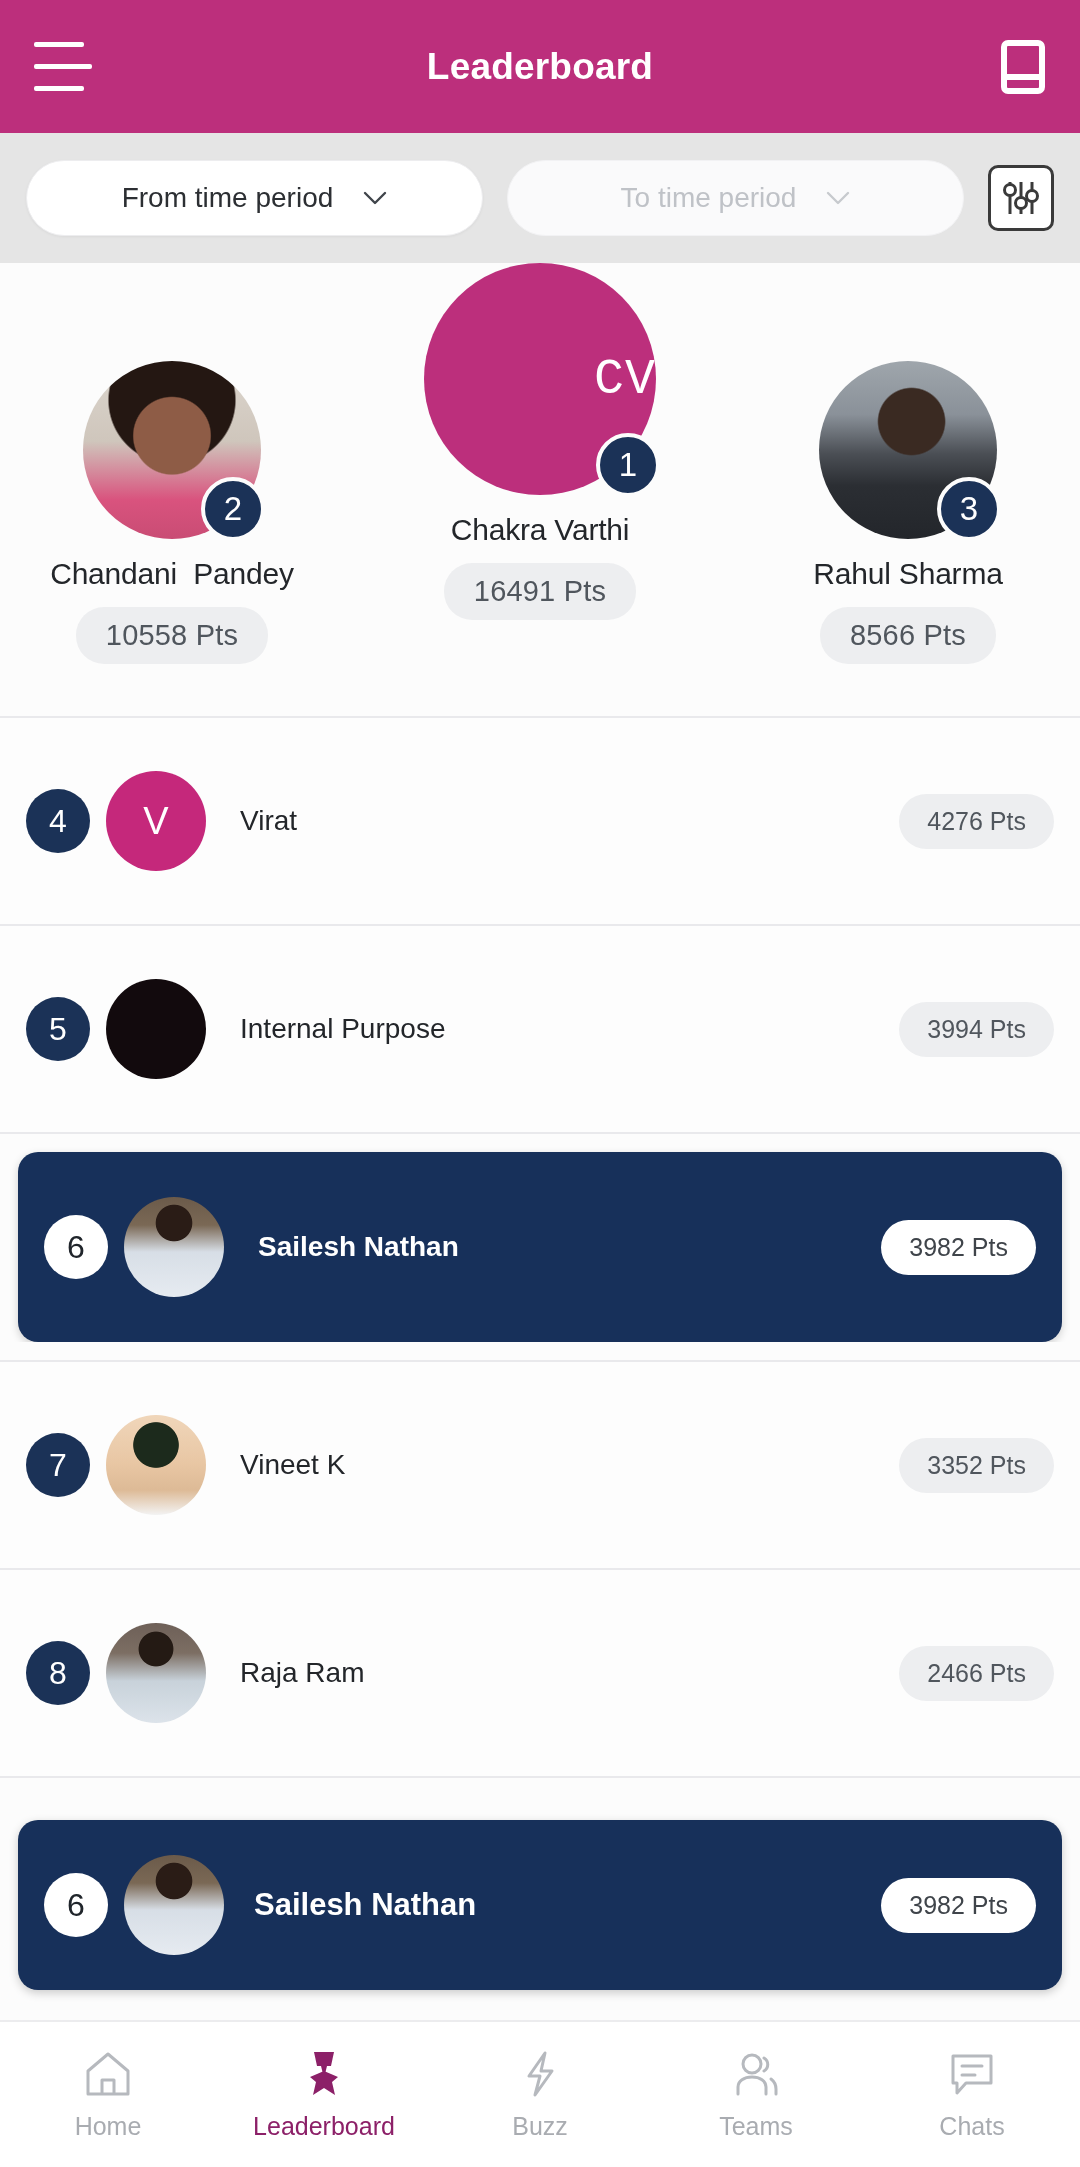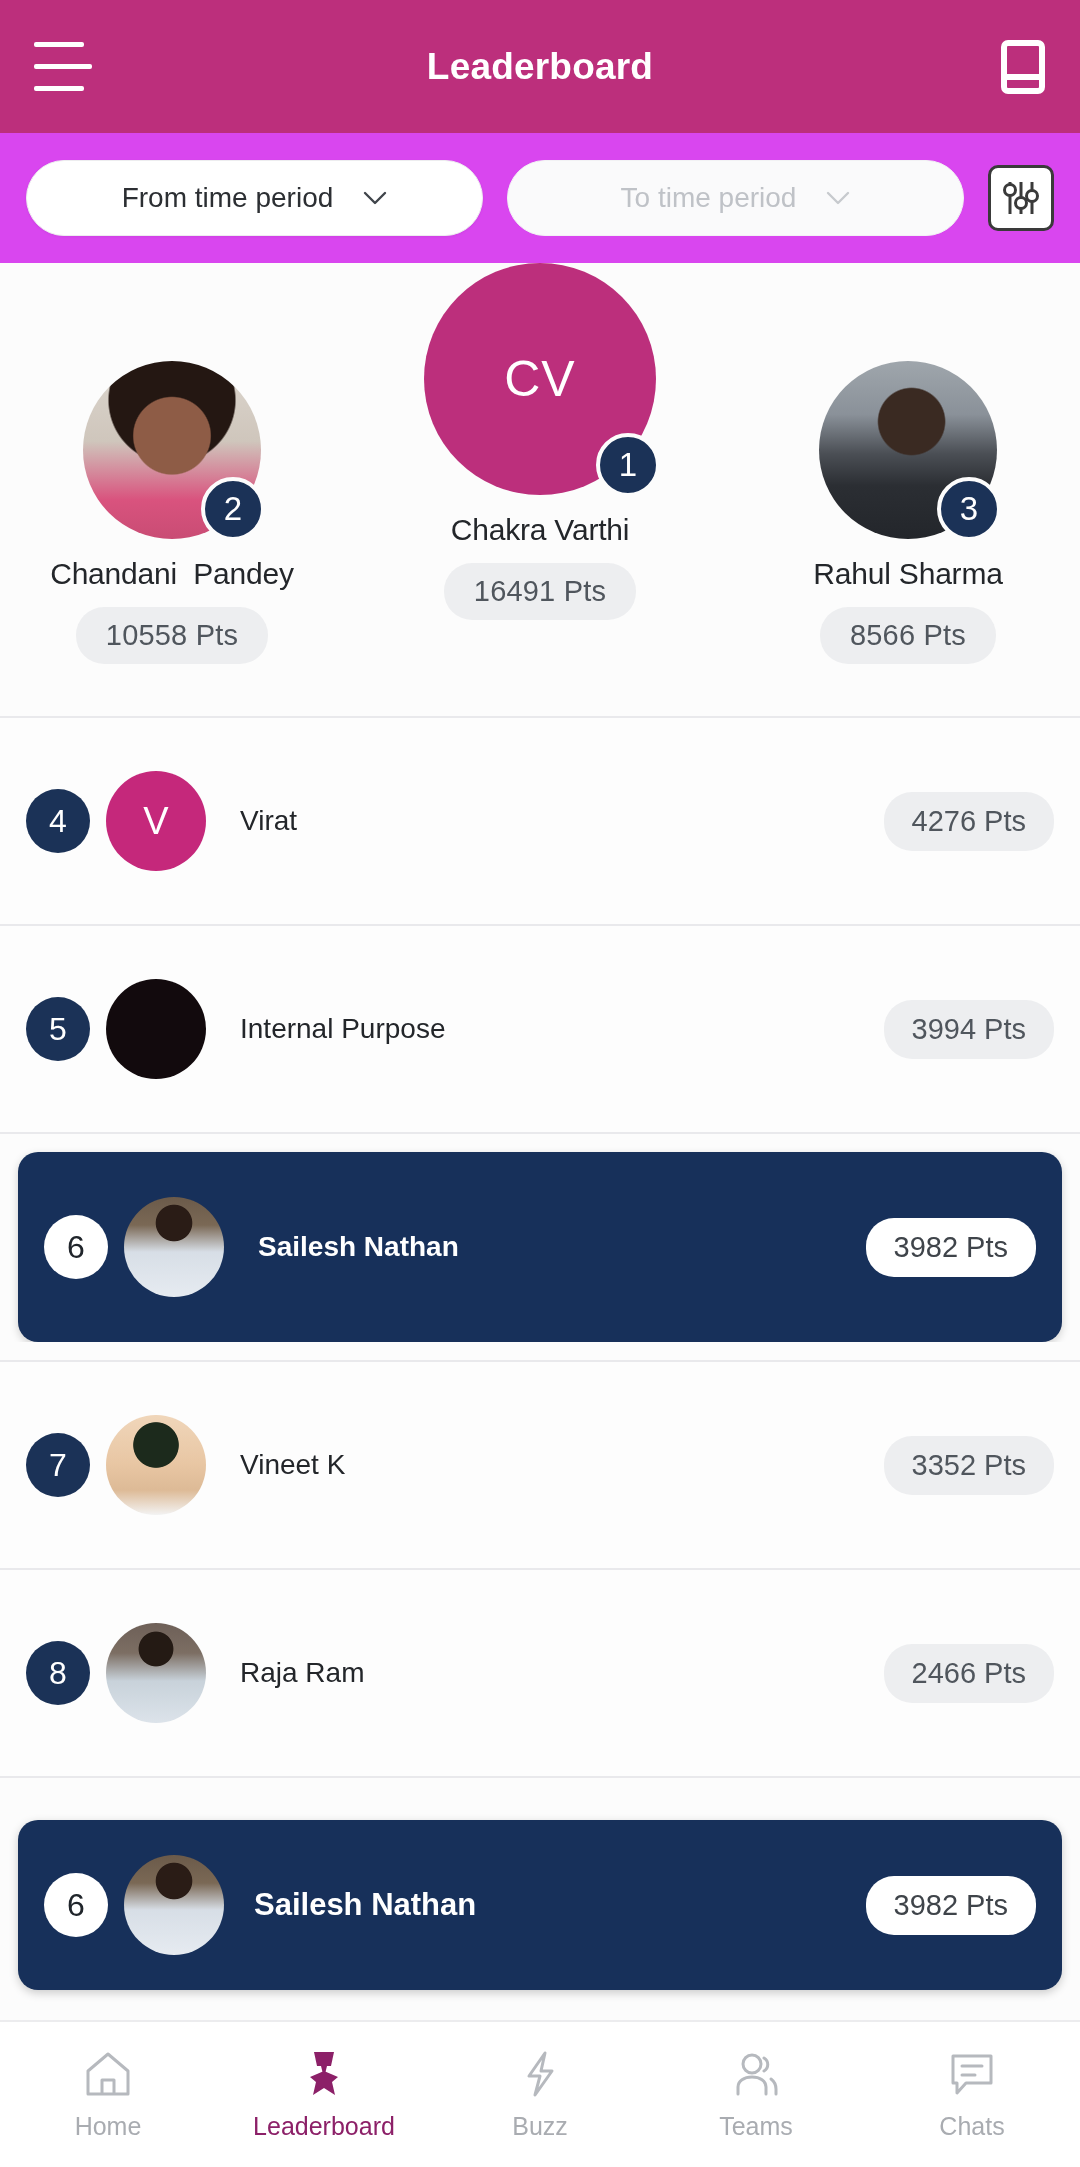--- a/index.html
+++ b/index.html
@@ -24,21 +24,21 @@
   .hamburger span:nth-child(3){ width:50px; }
   .header-title {
     position:absolute; left:0; right:0; text-align:center;
     color:#FFFFFF; font-size:37px; font-weight:bold; letter-spacing:.2px;
     pointer-events:none;
   }
   .header-right { margin-left:auto; display:flex; align-items:center; z-index:2; cursor:pointer; }
 
   
   .filterbar {
-    flex:0 0 auto; height:130px; background:#d946ef;
+    flex:0 0 auto; height:130px; background:#e5e5e5;
     display:flex; align-items:center; padding:0 26px; gap:24px;
   }
   .pill-select {
     height:76px; border-radius:40px; background:#FFFFFF;
     border:1px solid #EDEDEF;
     display:flex; align-items:center; justify-content:center; gap:30px;
     box-shadow:0 1px 3px rgba(0,0,0,.05);
     cursor:pointer; flex:1 1 0; min-width:0;
   }
   .pill-select .pill-label { font-size:28px; white-space:nowrap; }
@@ -61,22 +61,23 @@
   }
   .podium-row { display:flex; align-items:flex-start; justify-content:space-between; height:100%; }
   .podium-col { display:flex; flex-direction:column; align-items:center; width:300px; }
   .podium-col.second { padding-top:98px; }
   .podium-col.third  { padding-top:98px; }
   .podium-col.first  { padding-top:0px; }
 
   .avatar-wrap { position:relative; display:inline-block; }
   .avatar {
     border-radius:50%; overflow:hidden; position:relative;
-    display:flex; align-items:center; justify-content:center;
+    display:flex; align-items:center; justify-content:flex-end;
     background:#D9D9DE;
+    font-family:Liberation Mono, monospace;
   }
   .avatar-2, .avatar-3 { width:178px; height:178px; }
   .avatar-1 { width:232px; height:232px; background:#BC2F7C; }
   .avatar-initials { color:#FFFFFF; font-size:50px; font-weight:500; letter-spacing:1px; }
 
   .rank-badge {
     position:absolute; border-radius:50%;
     background:#1B3257; color:#FFFFFF;
     display:flex; align-items:center; justify-content:center;
     font-size:33px; font-weight:500;
@@ -114,21 +115,21 @@
   }
   .row-avatar.initial { background:#C5287B; }
   .row-avatar.initial span { color:#FFFFFF; font-size:38px; }
   .row-avatar.solid-black { background:#120A0D; }
   .row-name {
     margin-left:34px; font-size:28px; color:#23262A;
     flex:1 1 auto; white-space:nowrap; overflow:hidden; text-overflow:ellipsis;
   }
   .row-pts {
     flex:0 0 auto; background:#EDEEF0; color:#50565D;
-    border-radius:28px; padding:13px 28px; font-size:29px;
+    border-radius:28px; padding:13px 28px; font-size:25px;
   }
 
   
   .row.highlight {
     background:#17305A; border-radius:20px;
     border-bottom:none; margin:0 18px; height:190px;
     box-shadow:0 3px 8px rgba(0,0,0,.18);
   }
   .row.highlight .row-rank { background:#FFFFFF; color:#20252B; font-weight:400; }
   .row.highlight .row-name { color:#FFFFFF; font-weight:bold; }

